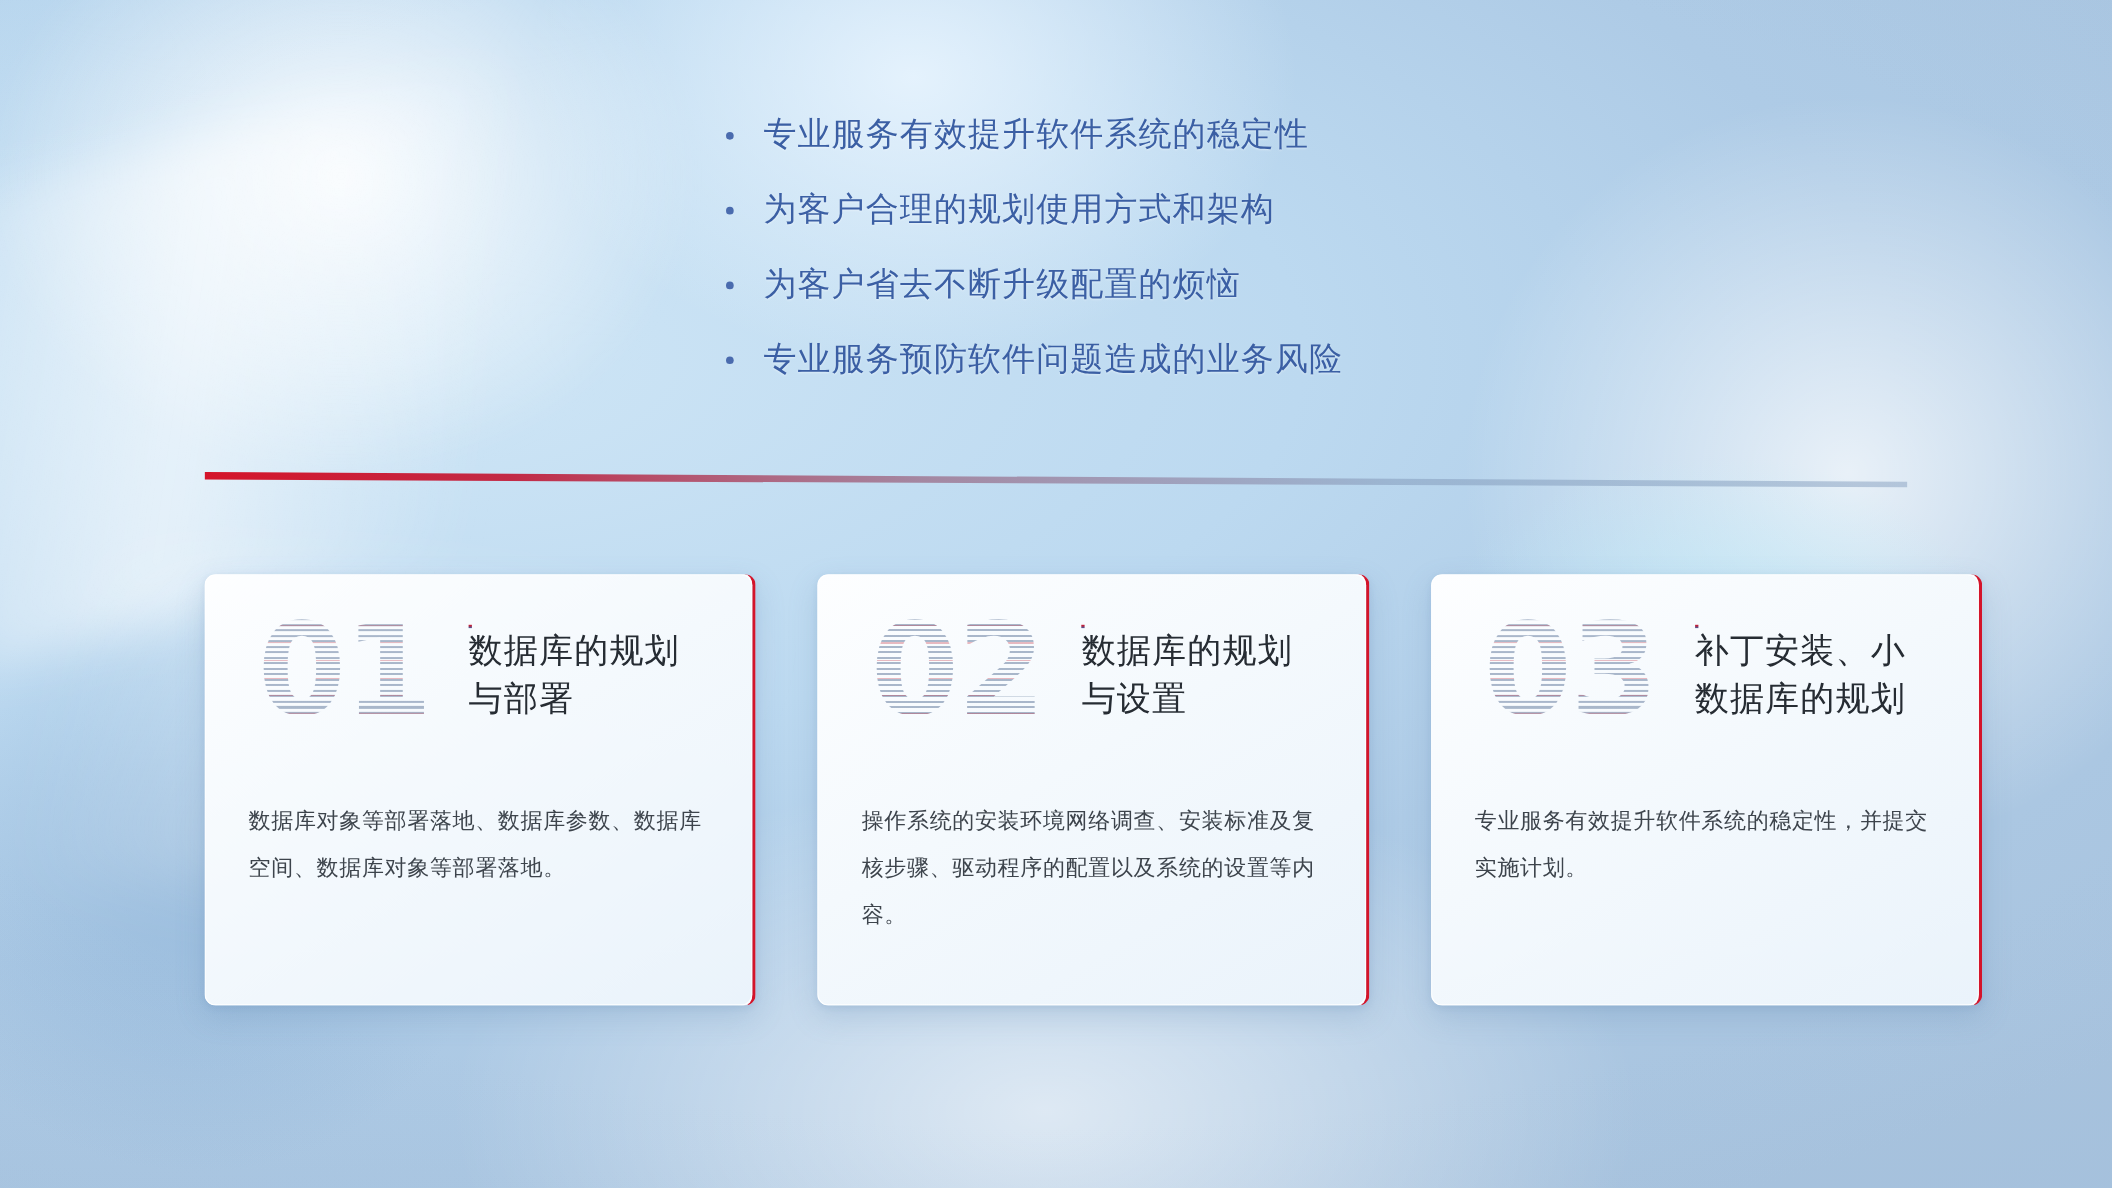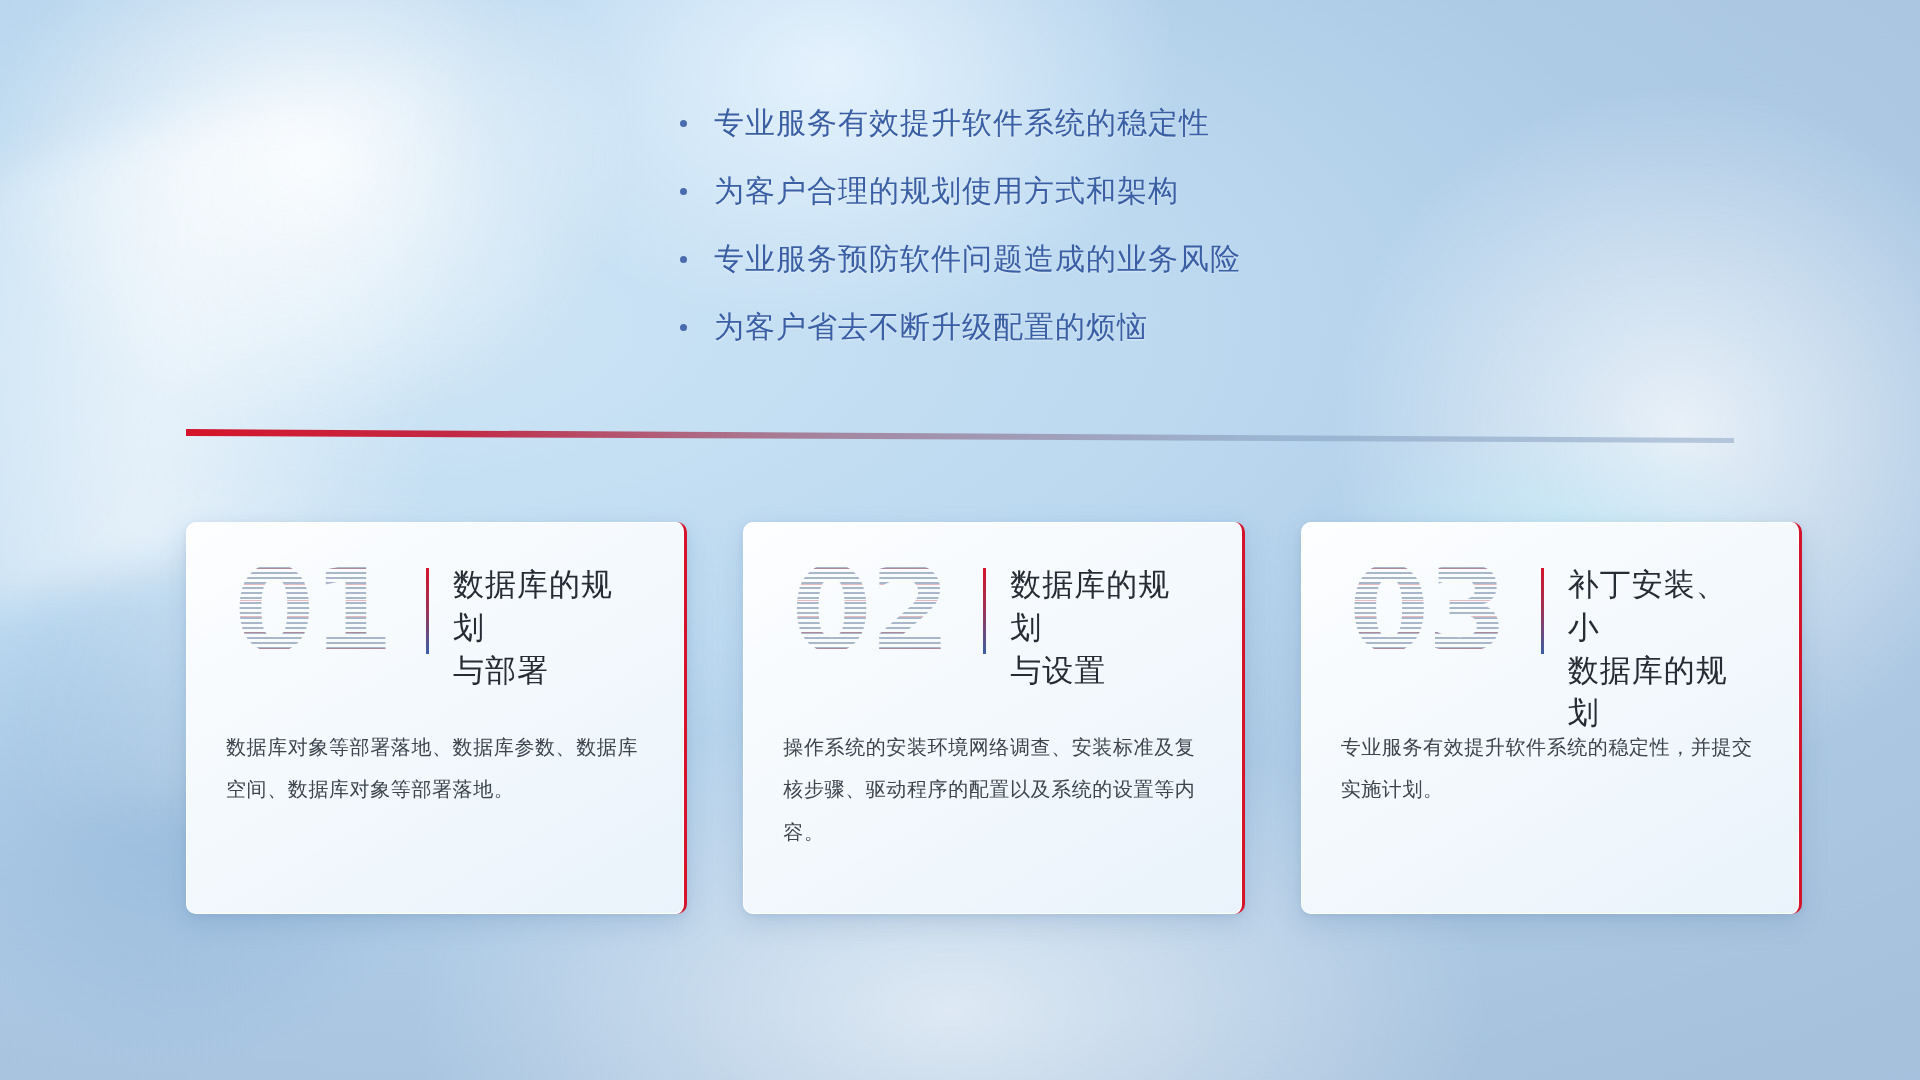--- a/index.html
+++ b/index.html
@@ -55,21 +55,21 @@
     transform:rotate(8deg);
     filter:blur(26px);
   }
   .bg-vignette{
     position:absolute; inset:0;
     background:radial-gradient(130% 110% at 50% 45%, rgba(255,255,255,0) 45%, rgba(130,165,200,.22) 100%);
   }
 
   
   #bullets{
-    position:absolute; left:680px; top:108px; width:800px;
+    position:absolute; left:660px; top:108px; width:800px;
   }
   .bullet-row{
     display:flex; align-items:flex-start;
     margin-bottom:38px;
     color:#3b5fa4;
     font-size:30px;
     line-height:1.0;
     letter-spacing:1px;
     font-weight:400;
     text-shadow:0 1px 2px rgba(255,255,255,.45);
@@ -150,21 +150,21 @@
       rgba(190,30,50,.30) 1px,
       rgba(255,255,255,0) 1px,
       rgba(255,255,255,0) 16px);
     -webkit-background-clip:text;
     background-clip:text;
     font-family:"DejaVu Sans",sans-serif;
     user-select:none;
   }
   .title-wrap{
     position:absolute; left:200px; top:6px;
-    display:flex; align-items:flex-start;
+    display:flex; align-items:flex-start;flex-direction:column;
   }
   .title-bar{
     width:3px; height:86px; margin-right:24px; margin-top:4px;
     background:linear-gradient(to bottom,#d4142a 0%,#a33050 45%,#3b5fa4 100%);
     flex:0 0 3px;
   }
   .card-title{
     font-size:31px; line-height:1.38;
     color:#262c33; font-weight:400;
     letter-spacing:1px;
@@ -207,28 +207,28 @@
     <span class="bullet-dot">
         <i></i>
       </span>
     <span class="bullet-text">为客户合理的规划使用方式和架构</span>
   </div>
 
   <div class="bullet-row">
     <span class="bullet-dot">
         <i></i>
       </span>
+    <span class="bullet-text">为客户省去不断升级配置的烦恼</span>
+  </div>
+
+  <div class="bullet-row">
+    <span class="bullet-dot">
+        <i></i>
+      </span>
     <span class="bullet-text">专业服务预防软件问题造成的业务风险</span>
-  </div>
-
-  <div class="bullet-row">
-    <span class="bullet-dot">
-        <i></i>
-      </span>
-    <span class="bullet-text">为客户省去不断升级配置的烦恼</span>
   </div>
 
 </div>
 
 <div id="divider">
   <svg class="div-line" viewBox="0 0 1548 18" preserveAspectRatio="none">
     <defs>
       <linearGradient id="dgrad" x1="0" y1="0" x2="1" y2="0">
         <stop offset="0%" stop-color="#d4142a" stop-opacity="1"></stop>
         <stop offset="18%" stop-color="#c2203c" stop-opacity=".95"></stop>

